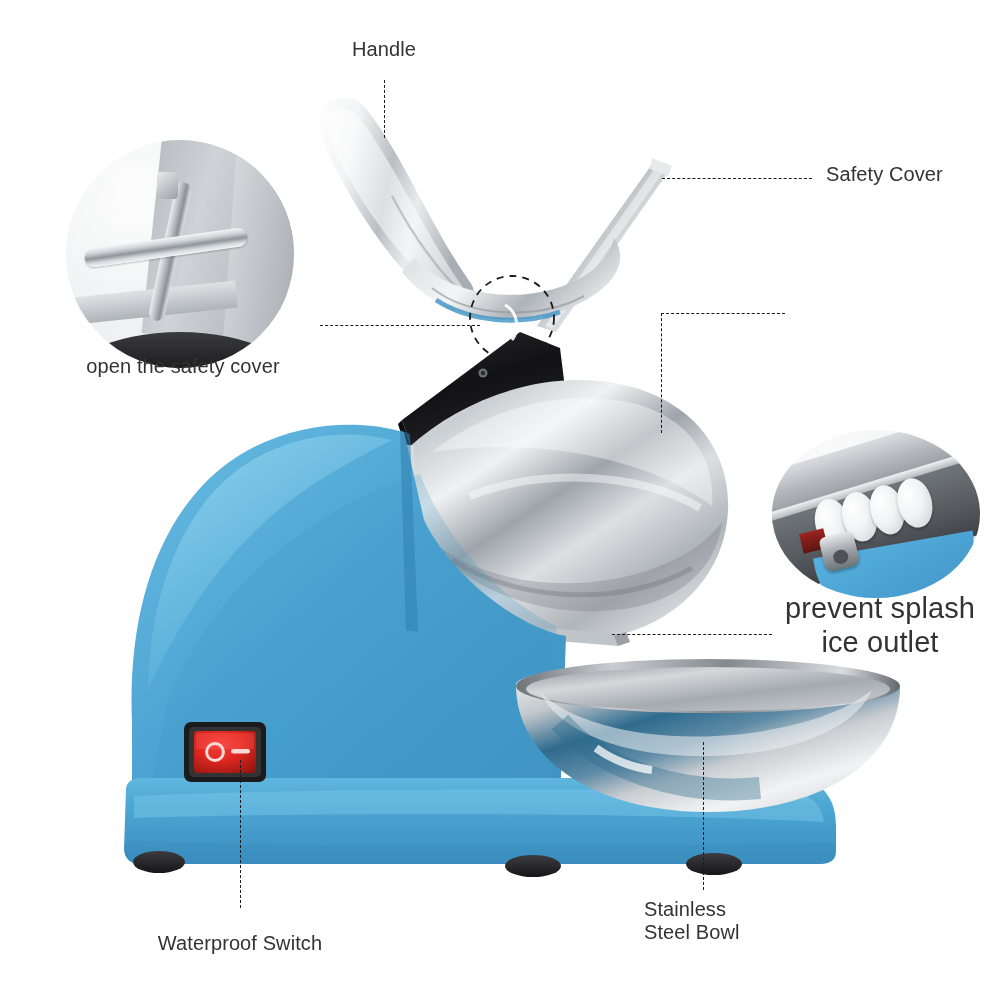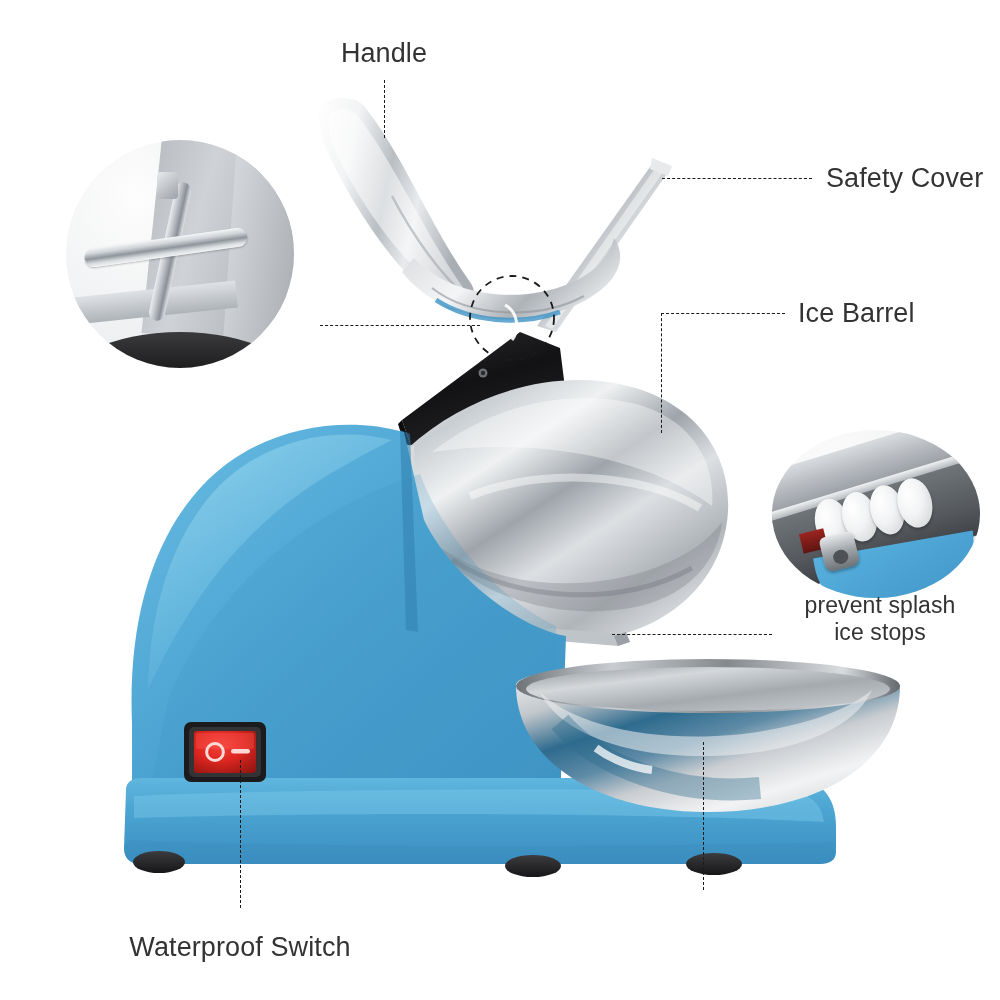--- a/index.html
+++ b/index.html
@@ -13,27 +13,27 @@
     height: 1000px;
     background: #ffffff;
     font-family: "Liberation Sans", sans-serif;
     overflow: hidden;
   }
 
   
   .label {
     position: absolute;
     color: #333333;
-    font-size: 27px;
+    font-size: 20px;
     line-height: 1.16;
     white-space: pre;
     letter-spacing: .1px;
   }
   .label.small {
-    font-size: 23px;
+    font-size: 29px;
     line-height: 1.16;
   }
   .label.center { text-align: center; }
   .label.left   { text-align: left; }
 
   
   .lead-h {
     position: absolute;
     height: 0;
     border-top: 1.6px dashed #1a1a1a;
@@ -451,22 +451,22 @@
   <div class="lead-h" style="left:612px; top:634px; width:160px;"></div>
 
   <div class="lead-v" style="left:240px; top:760px; height:148px;"></div>
 
   <div class="lead-v" style="left:703px; top:742px; height:148px;"></div>
 
   <div class="label center" style="left:284px; top:38px; width:200px;">Handle</div>
 
   <div class="label left" style="left:826px; top:163px; width:200px;">Safety Cover</div>
 
-  <div class="label left" style="left:798px; top:298px; width:200px;">Ice Barrel</div>
-
-  <div class="label center" style="left:10px; top:332px; width:346px;"><br><br></div>
-
-  <div class="label center small" style="left:764px; top:592px; width:232px;"><span>prevent splash</span><br><span>ice stops</span></div>
+
+  <div class="label center" style="left:10px; top:332px; width:346px;"><br><span>open the safety cover</span><br></div>
+
+  <div class="label center small" style="left:764px; top:592px; width:232px;"><span>prevent splash</span><br><span>ice outlet</span></div>
 
   <div class="label center" style="left:90px; top:932px; width:300px;">Waterproof Switch</div>
 
+  <div class="label left" style="left:644px; top:898px; width:260px;"><span>Stainless</span><br><span>Steel Bowl</span></div>
 
 </div>
 
 </body></html>

